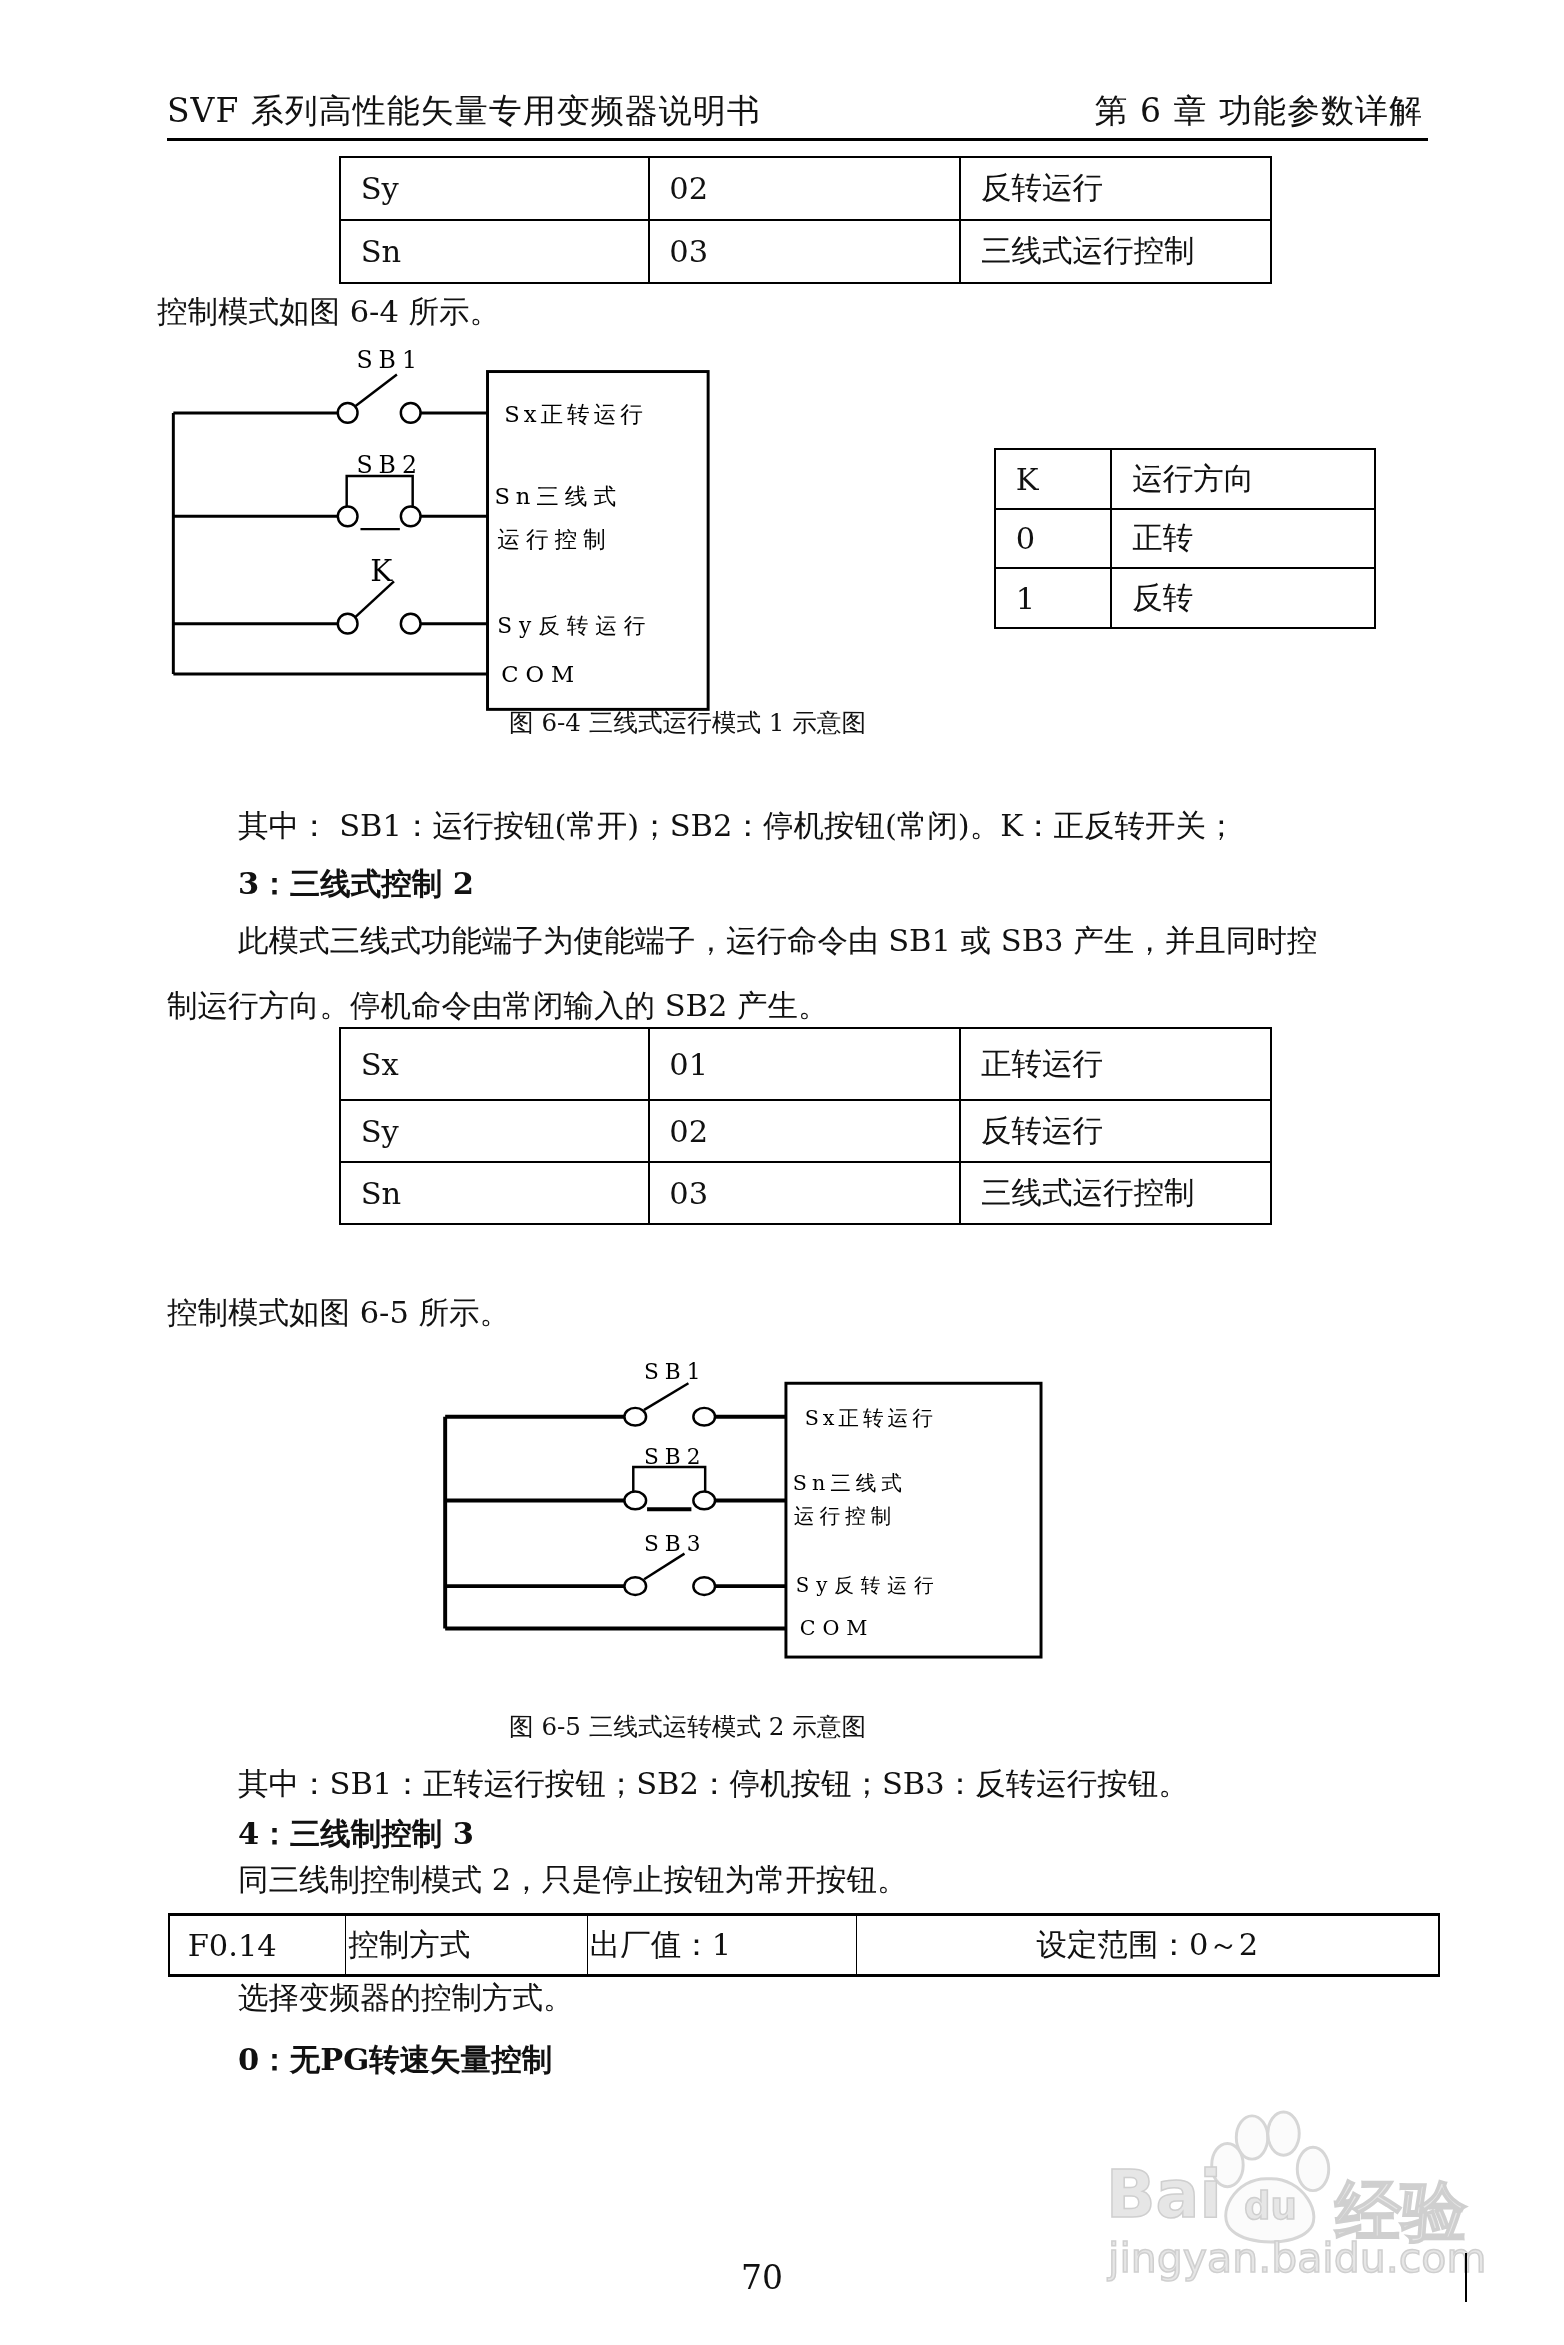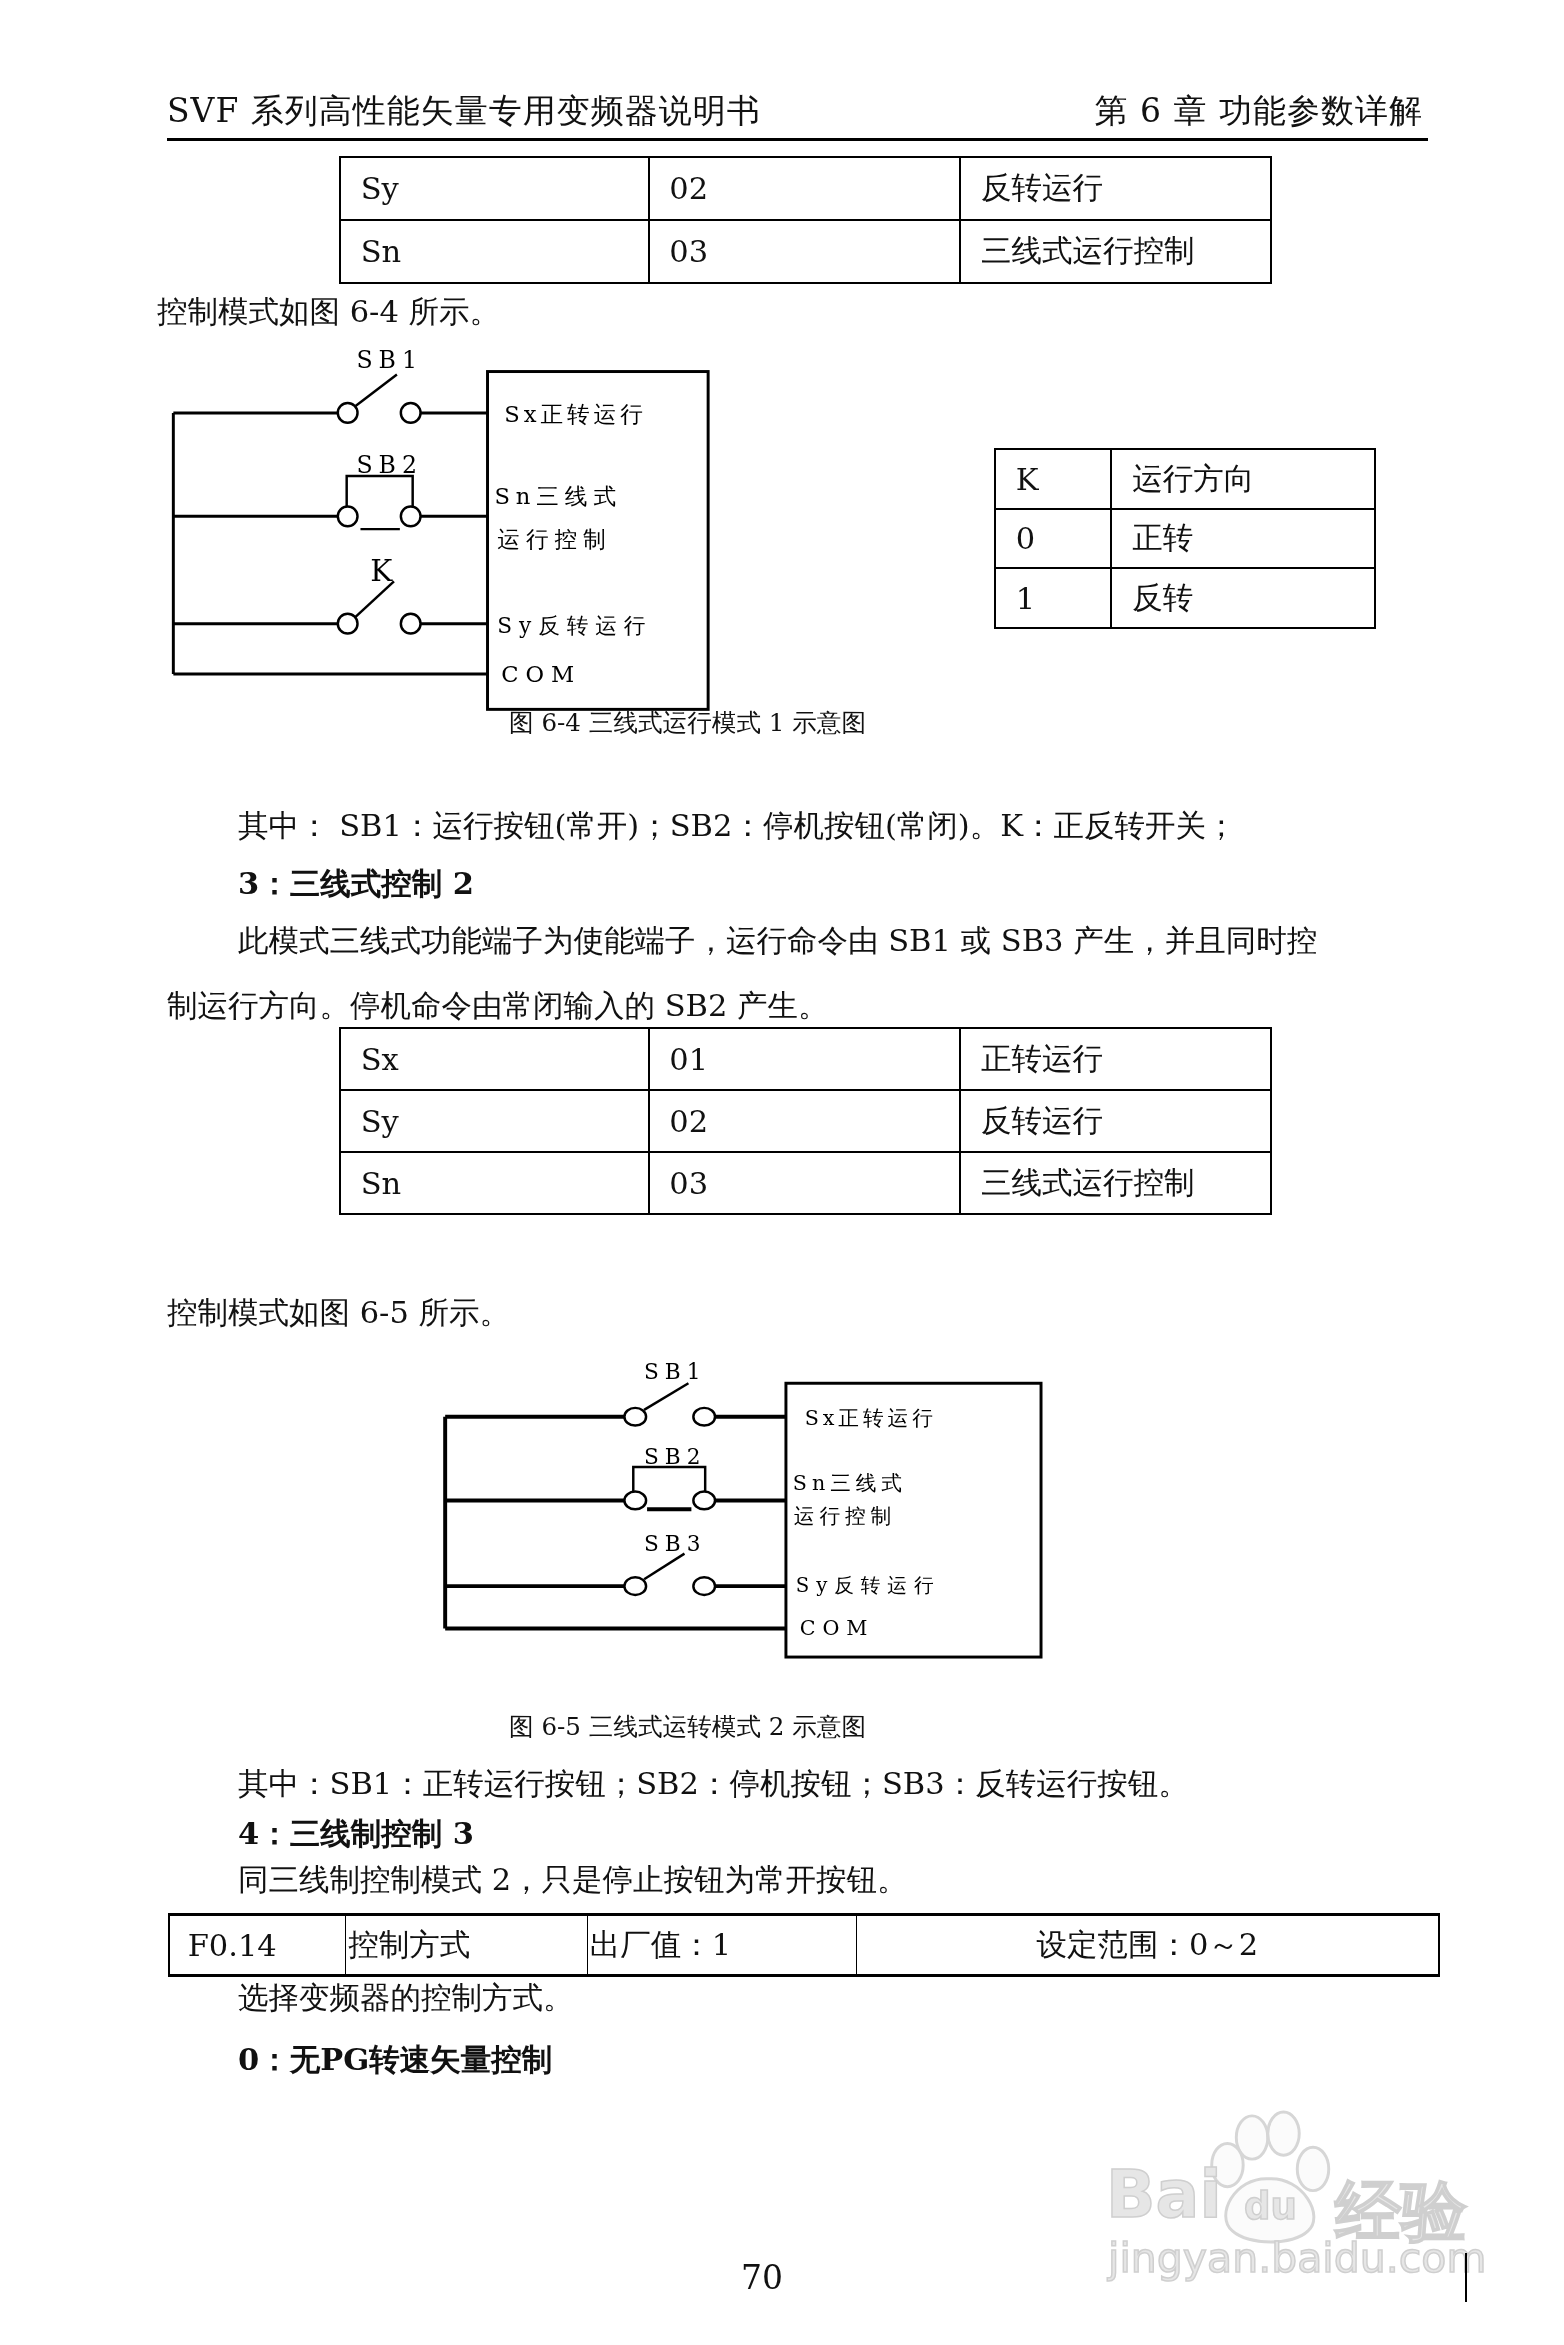--- a/index.html
+++ b/index.html
@@ -118,21 +118,21 @@
 <div class="abs body-text" style="left:238px; top:921px;">此模式三线式功能端子为使能端子，运行命令由 SB1 或 SB3 产生，并且同时控</div>
 <div class="abs body-text" style="left:167px; top:978px;margin-top:8px;">制运行方向。停机命令由常闭输入的 SB2 产生。</div>
 
 <table class="grid" style="left:339px; top:1027px; width:933px;">
   <colgroup>
       <col style="width:309px">
       <col style="width:312px">
       <col style="width:311px">
     </colgroup>
   <tbody>
-  <tr style="height:62px">
+  <tr style="height:72px">
     <td>Sx</td>
     <td>01</td>
     <td>正转运行</td>
   </tr>
   <tr style="height:62px">
     <td>Sy</td>
     <td>02</td>
     <td>反转运行</td>
   </tr>
   <tr style="height:62px">

